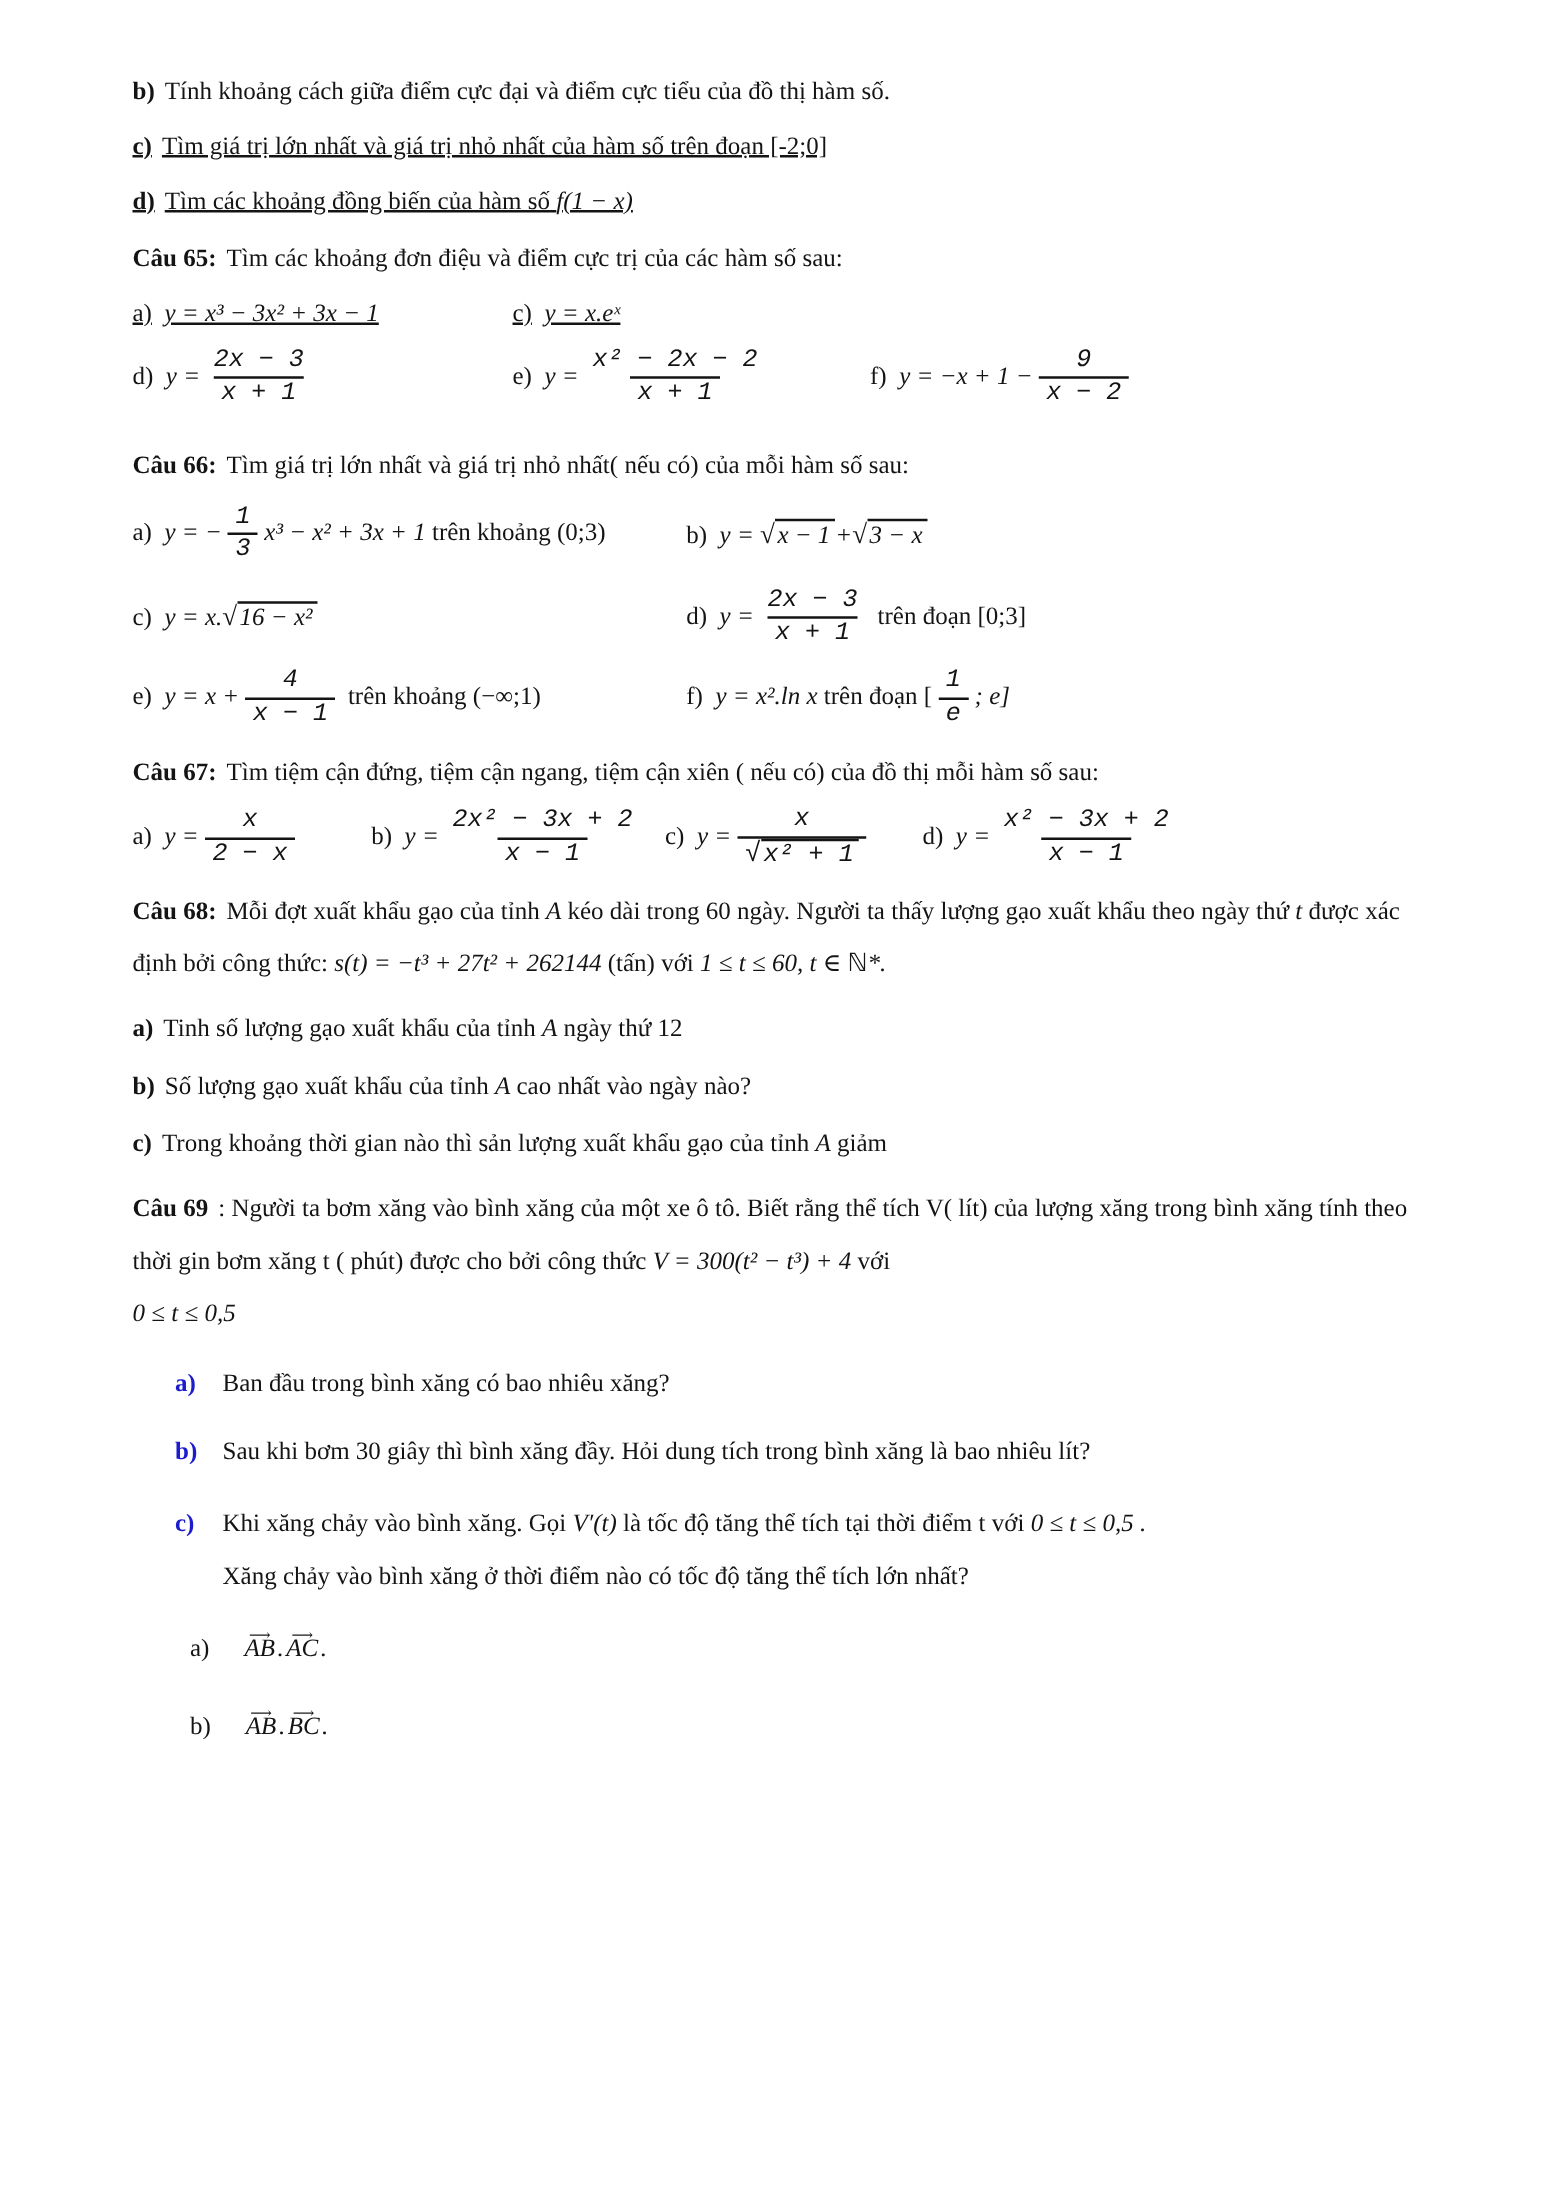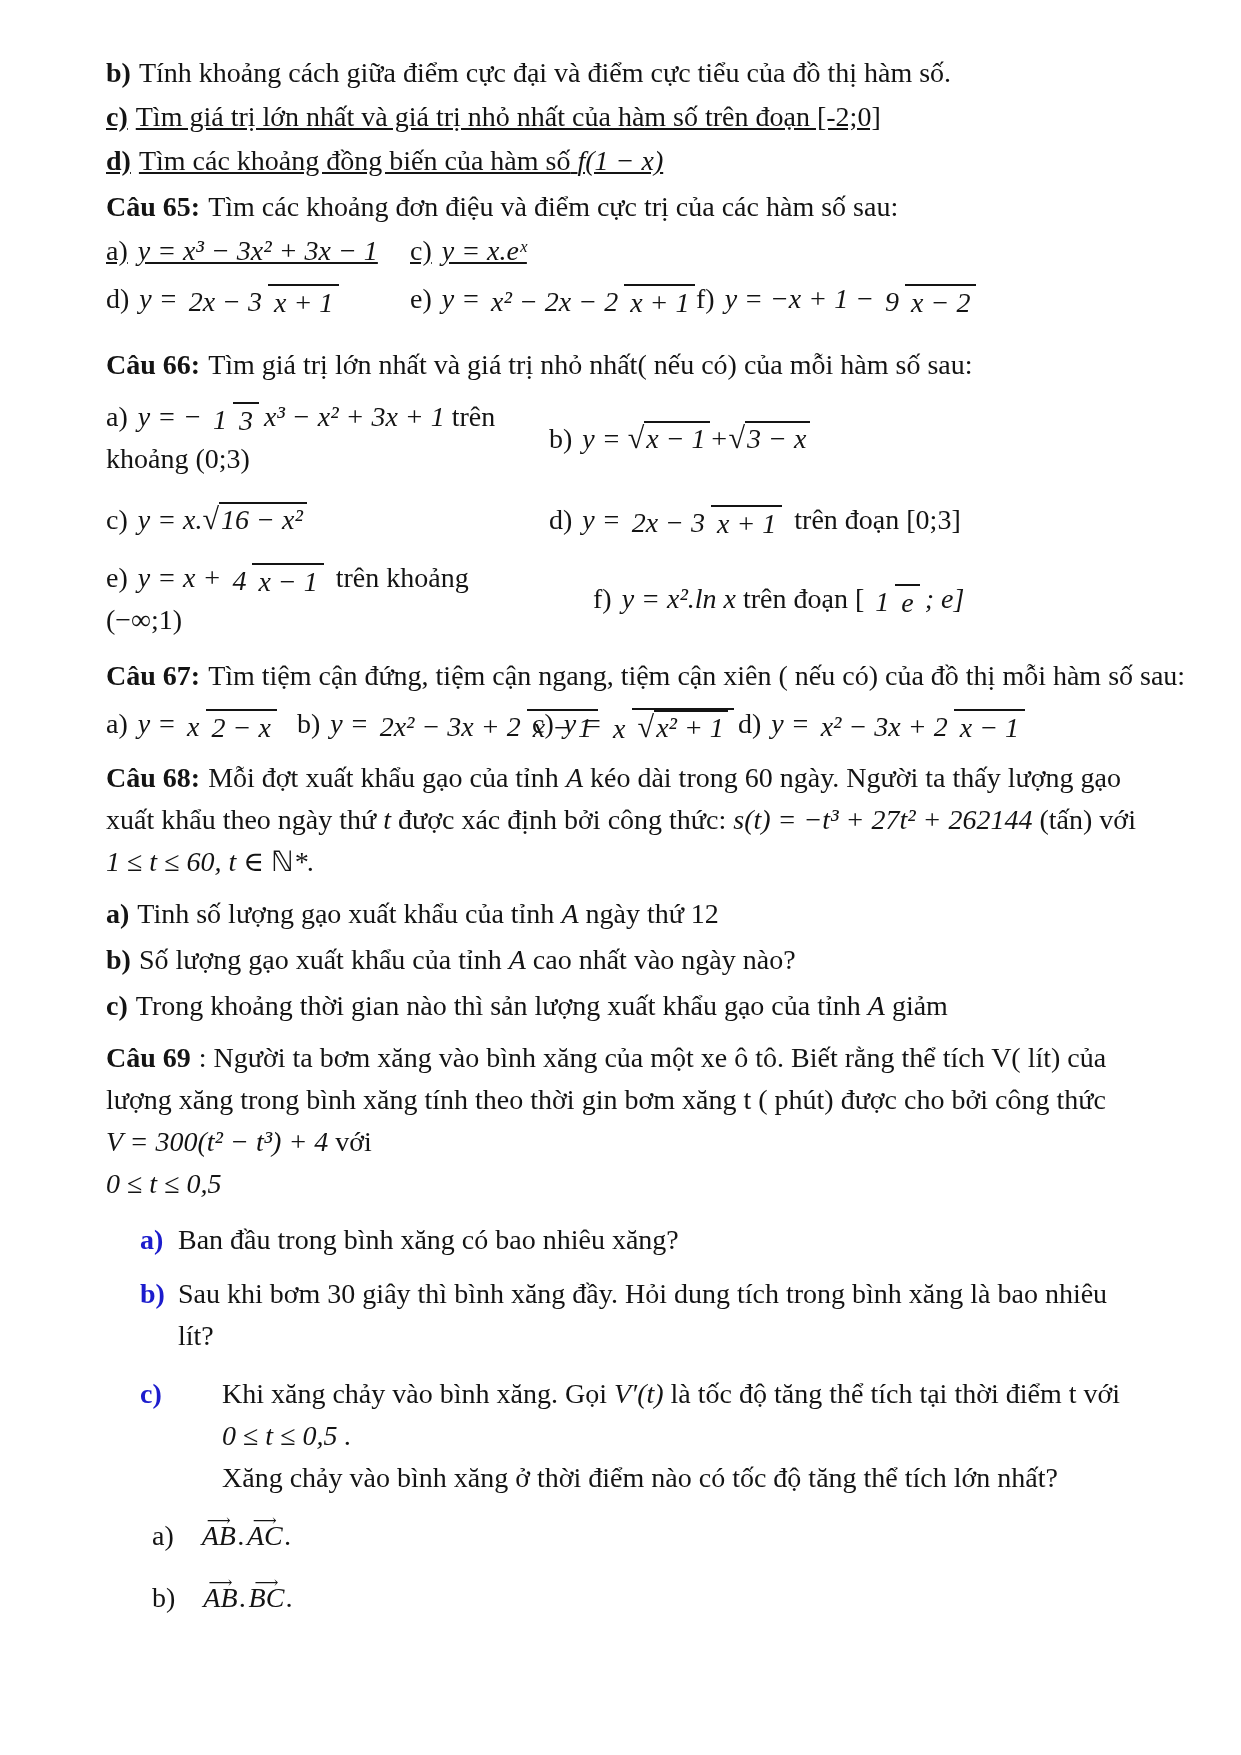--- a/index.html
+++ b/index.html
@@ -4,32 +4,32 @@
 <style>
   :root{
     --ink:#141414;
     --accent:#1c1ccd;
   }
   *{margin:0;padding:0;box-sizing:border-box;}
   html,body{background:#ffffff;}
   .page{
     width:1241px;height:1755px;background:#ffffff;color:var(--ink);
     font-family:"Liberation Serif","DejaVu Serif","DejaVu Sans",serif;
-    font-size:28px;line-height:42px;
+    font-size:20px;line-height:42px;
     padding:52px 96px 0 106px;overflow:hidden;position:relative;
   }
   .pline{margin-bottom:2px;white-space:nowrap;}
   .blbl{font-weight:bold;margin-right:8px;}
   .lbl{margin-right:10px;}
   .qtitle{font-weight:bold;margin-right:8px;margin-top:40px;}
   .math{font-style:italic;white-space:nowrap;}
   .it{font-style:italic;}
   
-  .frac{display:inline-flex;flex-direction:row;align-items:flex-end;vertical-align:middle;
-        margin:0 5px;line-height:1.12;text-align:center;}
+  .frac{display:inline-flex;flex-direction:column;align-items:center;vertical-align:middle;
+        margin:0 5px;line-height:1.12;text-align:center;font-family:Liberation Mono, monospace;}
   .fr-num{padding:0 6px 1px;}
   .fr-den{border-top:2px solid var(--ink);padding:1px 6px 0;}
   
   .sqrt{white-space:nowrap;}
   .rad{font-style:normal;font-size:1.08em;}
   .sqrt-body{border-top:2px solid var(--ink);padding:0 4px 0 2px;}
   
   .vec{display:inline-block;position:relative;font-style:italic;margin:0 2px;padding-top:2px;}
   .vec::before{content:"⟶";position:absolute;top:-0.78em;left:0;right:0;text-align:center;
                font-size:0.60em;font-style:normal;}
@@ -38,21 +38,21 @@
   .row2{display:grid;grid-template-columns:443px 1fr;align-items:center;}
   .row4{display:grid;grid-template-columns:191px 235px 206px 1fr;align-items:center;}
   .para{white-space:normal;}
   .blue-item{display:flex;margin-left:34px;}
   .blue-lbl{color:var(--accent);font-weight:bold;width:38px;flex:0 0 38px;}
   .vec-item{margin-left:46px;line-height:54px;}
   .vec-lbl{margin-right:26px;}
   
   .mt2{margin-top:2px;text-decoration:underline;}  .mt4{margin-top:4px;}  .mt6{margin-top:6px;}
   .mt8{margin-top:8px;}  .mt10{margin-top:10px;}.mt12{margin-top:12px;}
-  .mt14{margin-top:14px;}.mt16{margin-top:16px;gap:44px;}.mt18{margin-top:18px;}
+  .mt14{margin-top:14px;}.mt16{margin-top:16px;}.mt18{margin-top:18px;}
   .mt24{margin-top:24px;}
 </style>
 </head>
 <body>
 
 <div class="page">
 
   <div class="pline"><span class="blbl">b)</span><span>Tính khoảng cách giữa điểm cực đại và điểm cực tiểu của đồ thị hàm số.</span></div>
   <div class="pline mt2"><span class="blbl">c)</span><span>Tìm giá trị lớn nhất và giá trị nhỏ nhất của hàm số trên đoạn [-2;0]</span></div>
   <div class="pline mt2"><span class="blbl">d)</span><span>Tìm các khoảng đồng biến của hàm số</span> <span class="math">f(1 − x)</span></div>

